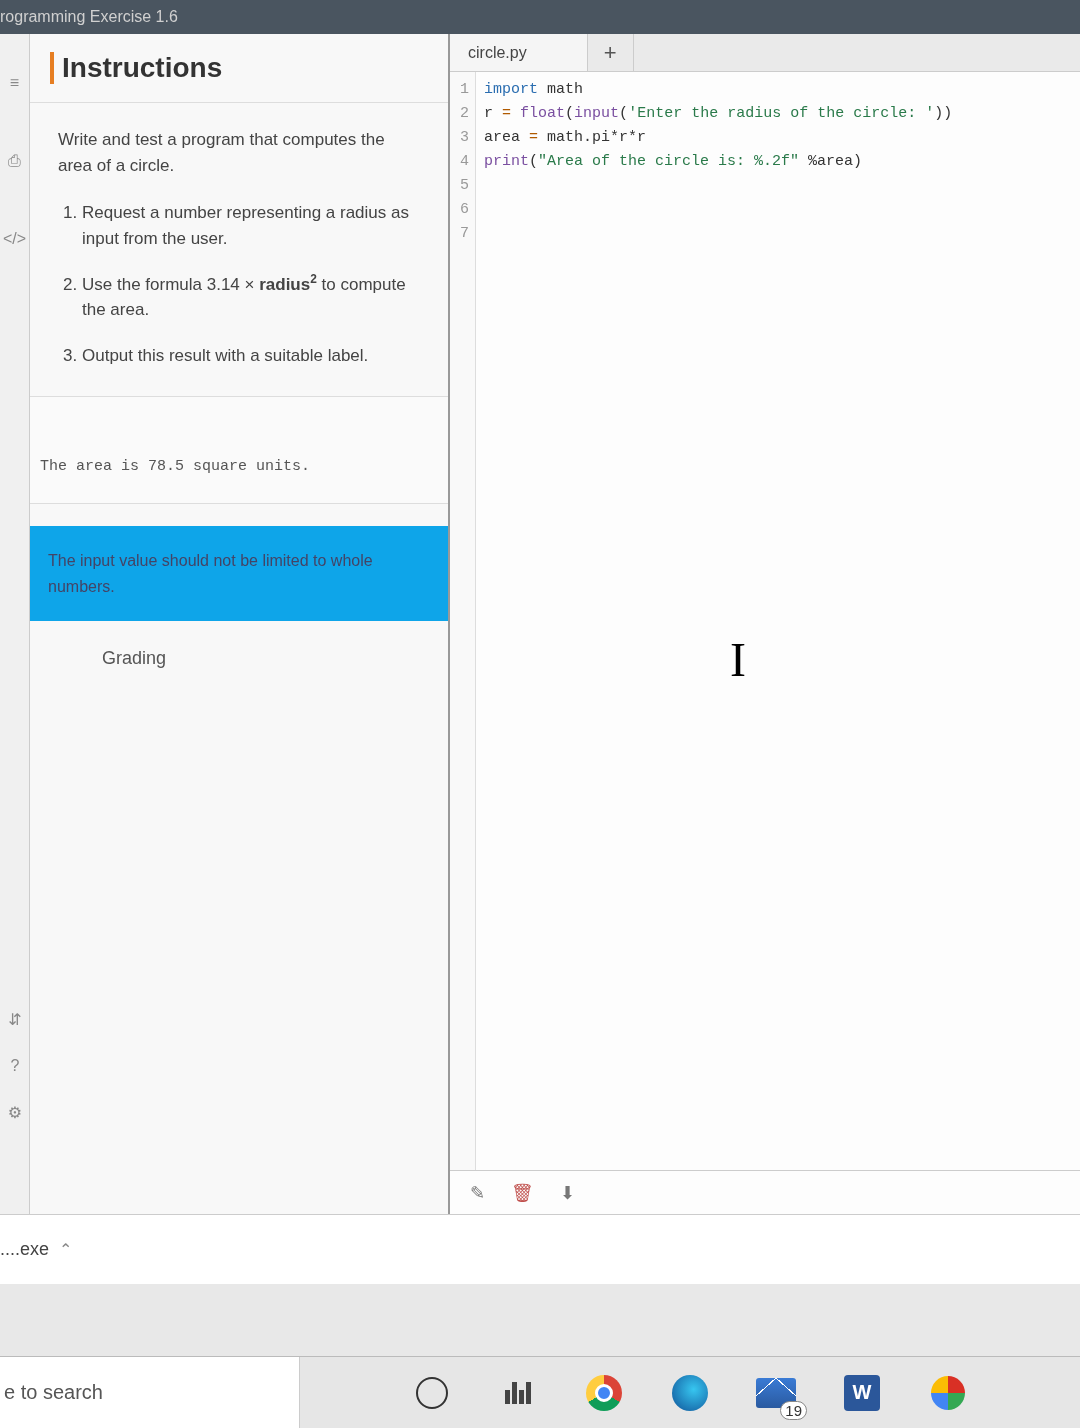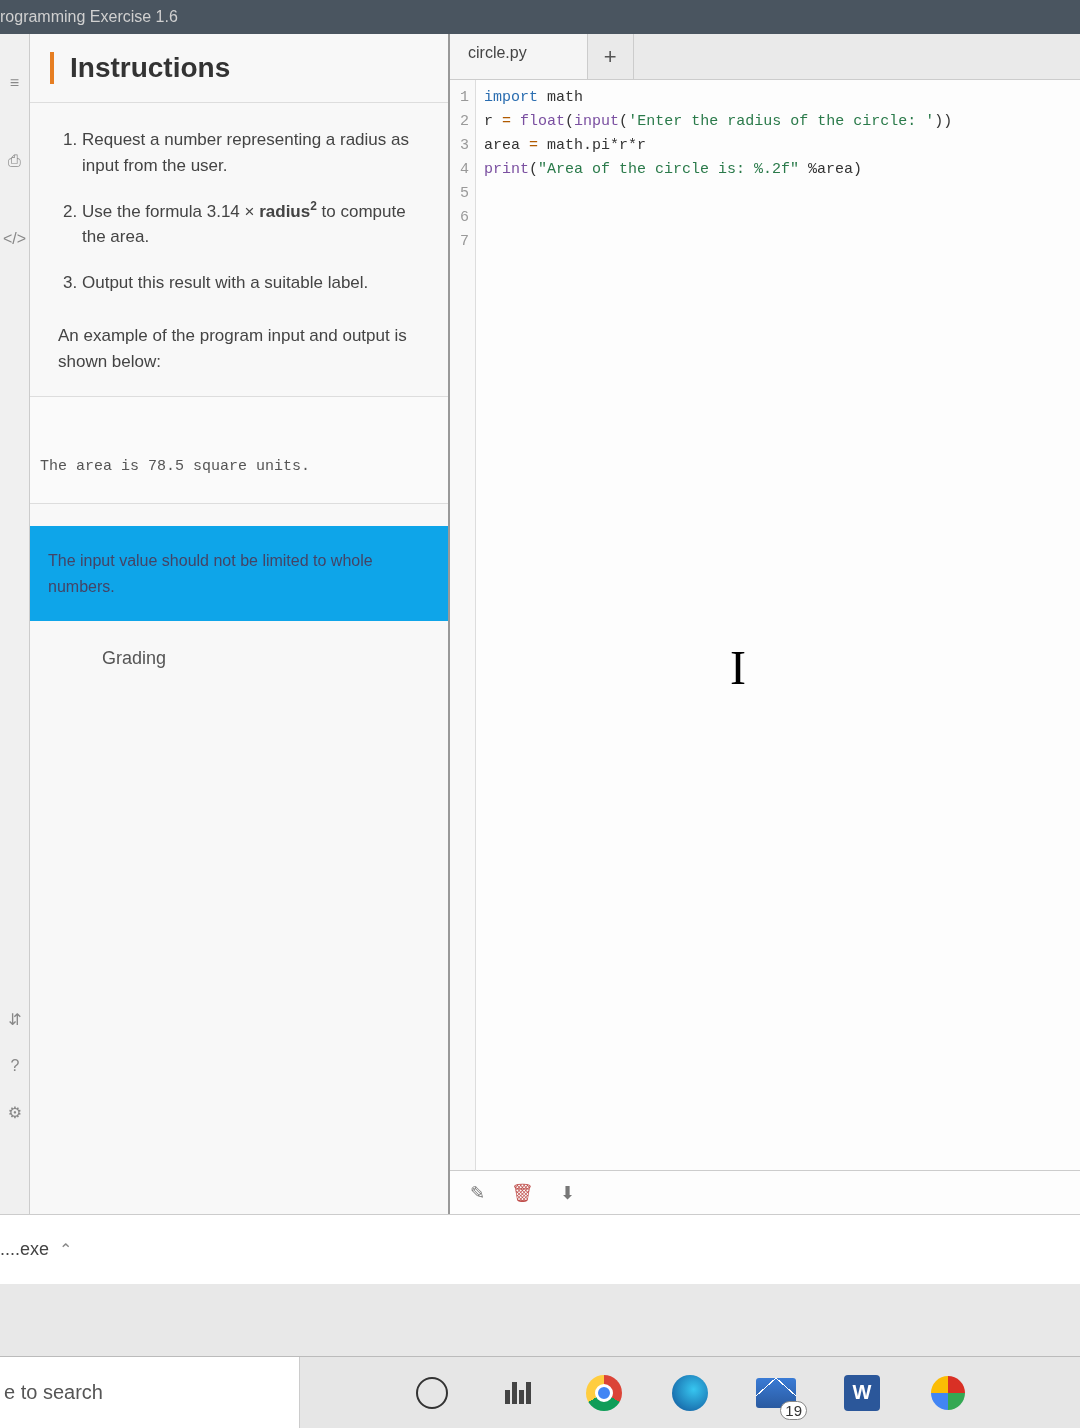--- a/index.html
+++ b/index.html
@@ -42,21 +42,21 @@
   border-right: 2px solid #999;
   display: flex;
   flex-direction: column;
   overflow: hidden;
 }
 .instructions-header {
   display: flex;
   align-items: center;
   padding: 18px 20px;
   border-bottom: 1px solid #ddd;
-  gap: 16px;
+  gap: 8px;
 }
 .orange-bar {
   width: 4px;
   height: 32px;
   background: #e67e22;
 }
 .instructions-title {
   font-size: 28px;
   font-weight: bold;
   color: #333;
@@ -113,21 +113,21 @@
 .editor-panel {
   flex: 1;
   background: #fdfdfd;
   display: flex;
   flex-direction: column;
 }
 .tab-bar {
   display: flex;
   background: #eaeaea;
   border-bottom: 1px solid #ccc;
-  height: 46px;
+  height: 38px;
 }
 .tab {
   padding: 10px 60px 10px 18px;
   background: #f5f5f5;
   border-right: 1px solid #ccc;
   color: #444;
   font-size: 16px;
 }
 .tab-add {
   width: 46px;
@@ -294,26 +294,26 @@
     <span>&lt;/&gt;</span>
     <div class="spacer"></div>
   </div>
 
   <div class="instructions-panel">
     <div class="instructions-header">
       <div class="orange-bar"></div>
       <div class="instructions-title">Instructions</div>
     </div>
     <div class="instructions-body">
+      <p>Write and test a program that computes the area of a circle.</p>
       <ol>
         <li>Request a number representing a radius as input from the user.</li>
         <li>Use the formula 3.14 × <b>radius<sup>2</sup></b> to compute the area.</li>
         <li>Output this result with a suitable label.</li>
       </ol>
-      <p>An example of the program input and output is shown below:</p>
       <div class="code-sample">
         <br>
         <div>The area is 78.5 square units.</div>
       </div>
       <div class="note-box">The input value should not be limited to whole numbers.</div>
       <div class="grading-heading">Grading</div>
     </div>
   </div>
 
   <div class="bottom-icons">

